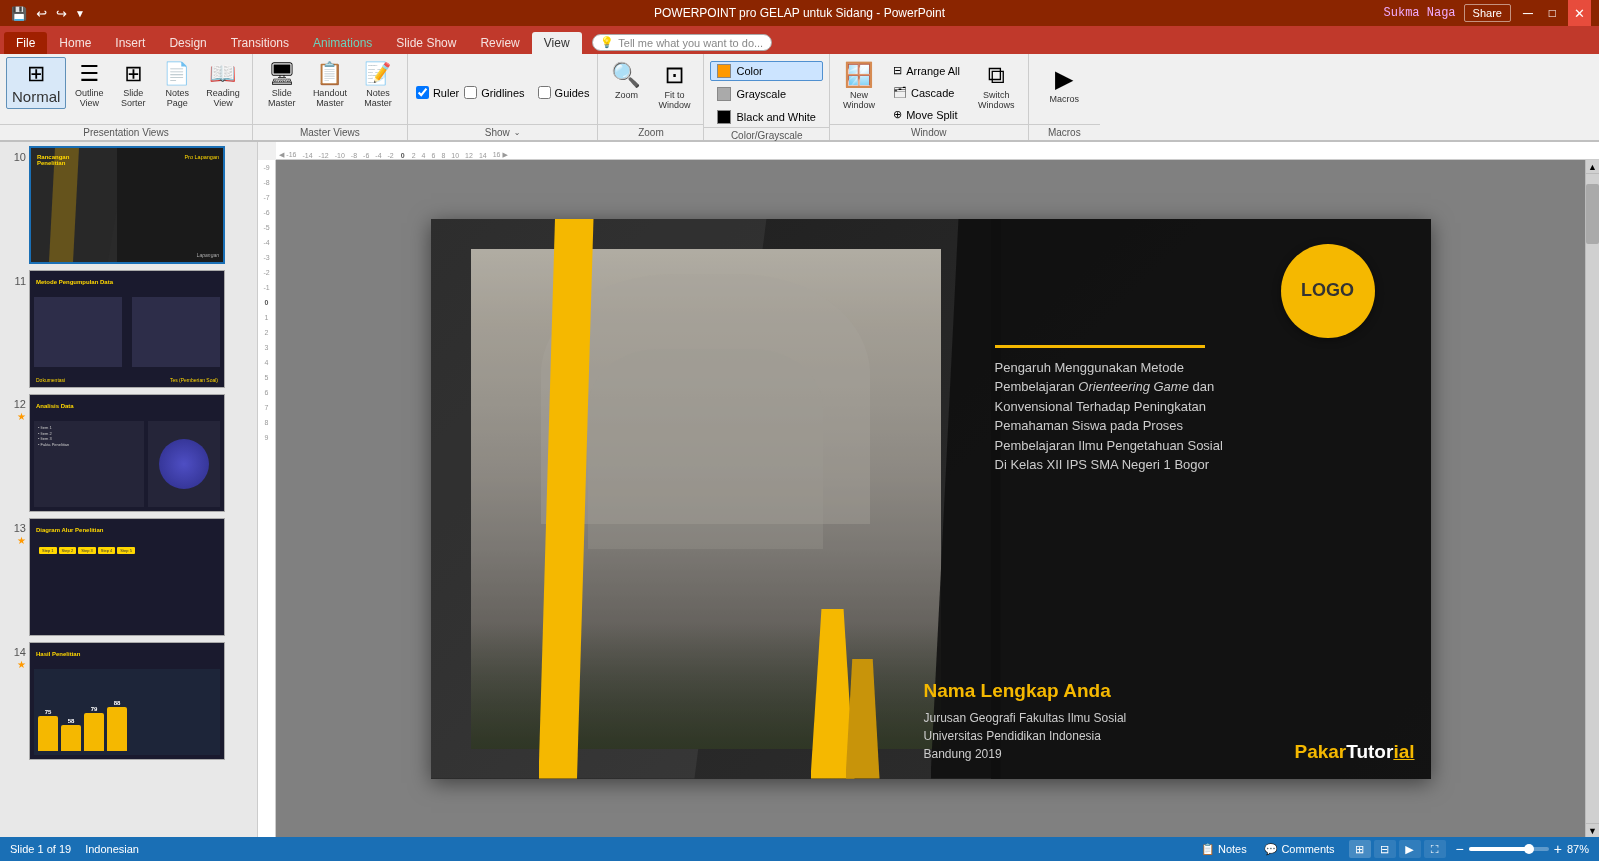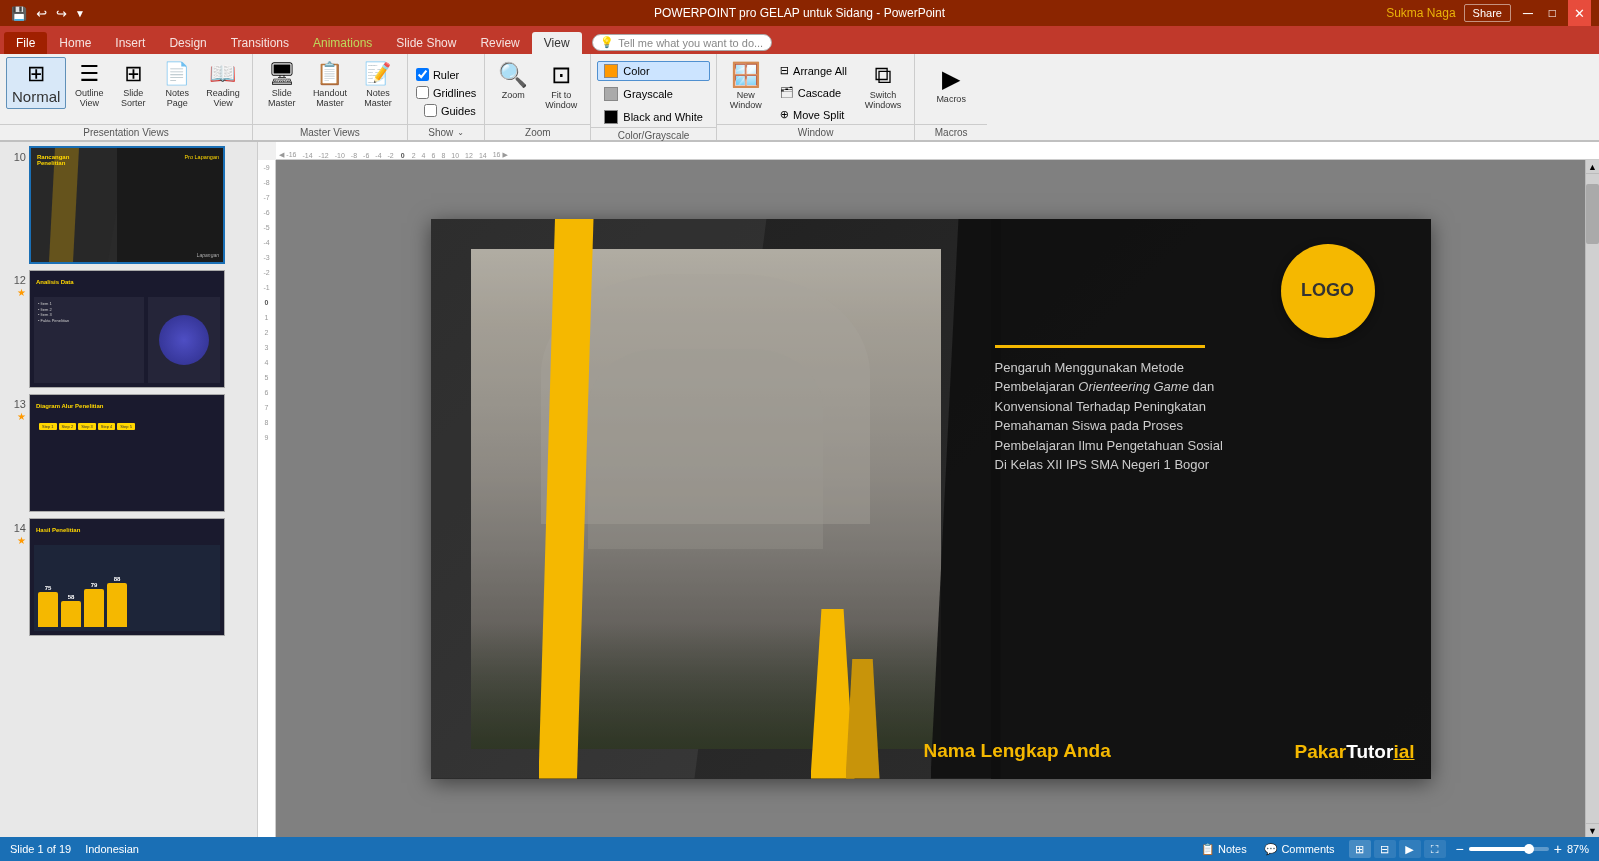--- a/index.html
+++ b/index.html
@@ -13,35 +13,35 @@
   <div style="background:#8b2500; height:26px; display:flex; align-items:center; padding:0 8px; position:relative;">
 
     <div style="display:flex; align-items:center; gap:3px;">
       <button style="background:none;border:none;color:white;cursor:pointer;font-size:13px;padding:1px 3px;">💾</button>
       <button style="background:none;border:none;color:white;cursor:pointer;font-size:13px;padding:1px 3px;">↩</button>
       <button style="background:none;border:none;color:white;cursor:pointer;font-size:13px;padding:1px 3px;">↪</button>
       <button style="background:none;border:none;color:white;cursor:pointer;font-size:10px;padding:1px 2px;">▼</button>
     </div>
     <div style="position:absolute;left:50%;transform:translateX(-50%);color:white;font-size:12px;white-space:nowrap;text-align:right;">POWERPOINT pro GELAP untuk Sidang - PowerPoint</div>
     <div style="margin-left:auto;display:flex;align-items:center;gap:8px;">
-      <span style="color:#eab308;font-size:12px;">Sukma Naga</span>
+      <span style="color:#f0abfc;font-size:12px;font-family:Liberation Mono, monospace;">Sukma Naga</span>
       <button style="background:none;border:1px solid rgba(255,255,255,0.5);color:white;font-size:11px;padding:2px 8px;border-radius:2px;cursor:pointer;">Share</button>
       <button style="background:none;border:none;color:white;cursor:pointer;font-size:14px;padding:0 4px;">─</button>
       <button style="background:none;border:none;color:white;cursor:pointer;font-size:12px;padding:0 4px;">□</button>
       <button style="background:#e74c3c;border:none;color:white;cursor:pointer;font-size:13px;padding:0 6px;height:26px;">✕</button>
     </div>
   </div>
 
   <div style="background:#c0392b; display:flex; align-items:flex-end; height:28px; padding:0 4px;">
     <div style="color:white;padding:4px 12px;font-size:12px;cursor:pointer;background:#a02000;border-radius:3px 3px 0 0;">File</div>
     <div style="color:white;padding:4px 12px;font-size:12px;cursor:pointer;opacity:0.85;">Home</div>
     <div style="color:white;padding:4px 12px;font-size:12px;cursor:pointer;opacity:0.85;">Insert</div>
     <div style="color:white;padding:4px 12px;font-size:12px;cursor:pointer;opacity:0.85;">Design</div>
     <div style="color:white;padding:4px 12px;font-size:12px;cursor:pointer;opacity:0.85;">Transitions</div>
-    <div style="color:#bef264;padding:4px 12px;font-size:12px;cursor:pointer;opacity:0.85;">Animations</div>
+    <div style="color:#5eead4;padding:4px 12px;font-size:12px;cursor:pointer;opacity:0.85;">Animations</div>
     <div style="color:white;padding:4px 12px;font-size:12px;cursor:pointer;opacity:0.85;">Slide Show</div>
     <div style="color:white;padding:4px 12px;font-size:12px;cursor:pointer;opacity:0.85;">Review</div>
     <div style="color:#333;padding:4px 12px;font-size:12px;cursor:pointer;background:#f0f0f0;border-radius:3px 3px 0 0;">View</div>
     <div style="display:inline-flex;align-items:center;gap:4px;background:white;border:1px solid #aaa;border-radius:12px;padding:1px 8px;font-size:11px;color:#888;cursor:pointer;margin-left:10px;margin-bottom:3px;">
       <span>💡</span>
       <span>Tell me what you want to do...</span>
     </div>
   </div>
 
   <div style="background:#f0f0f0;border-bottom:2px solid #c0c0c0;display:flex;align-items:stretch;height:88px;">
@@ -84,21 +84,21 @@
         </div>
         <div style="display:flex;flex-direction:column;align-items:center;padding:3px 5px;cursor:pointer;border:1px solid transparent;border-radius:2px;min-width:46px;">
           <span style="font-size:22px;">📝</span>
           <span style="font-size:9px;color:#333;text-align:center;margin-top:1px;">Notes<br>Master</span>
         </div>
       </div>
       <div style="font-size:10px;color:#555;text-align:center;border-top:1px solid #ccc;margin:0 -6px;padding:2px 0;">Master Views</div>
     </div>
 
     <div style="display:flex;flex-direction:column;padding:3px 8px 0;border-right:1px solid #ccc;">
-      <div style="display:flex;flex-direction:column;gap:5px;flex:1;justify-content:center;padding-top:4px;">
+      <div style="display:flex;gap:5px;flex:1;justify-content:center;padding-top:4px;">
         <label style="display:flex;align-items:center;gap:4px;font-size:11px;cursor:pointer;">
           <input type="checkbox" checked="" style=""> Ruler
         </label>
         <label style="display:flex;align-items:center;gap:4px;font-size:11px;cursor:pointer;">
           <input type="checkbox" style=""> Gridlines
         </label>
         <label style="display:flex;align-items:center;gap:4px;font-size:11px;cursor:pointer;margin-left:8px;">
           <input type="checkbox" style=""> Guides
         </label>
       </div>
@@ -186,20 +186,34 @@
             <div style="position:absolute;left:18px;top:0;width:30px;height:100%;background:#f5b800;clip-path:polygon(20%0,100%0,80%100%,0%100%);"></div>
             <div style="position:absolute;inset:0;background:rgba(40,40,40,0.7);clip-path:polygon(0%0,50%0,40%100%,0%100%);"></div>
             <div style="position:absolute;right:0;top:0;width:55%;height:100%;background:#1a1a1a;"></div>
             <span style="position:absolute;top:6px;left:6px;font-size:6px;color:#ffd700;font-weight:bold;">Rancangan<br>Penelitian</span>
             <span style="position:absolute;top:6px;right:4px;font-size:5.5px;color:#ffd700;">Pro Lapangan</span>
             <span style="position:absolute;bottom:4px;right:4px;font-size:5px;color:#aaa;font-style:italic;">Lapangan</span>
           </div>
         </div>
       </div>
 
+      <div style="display:flex;align-items:flex-start;gap:3px;margin-bottom:6px;cursor:pointer;">
+        <div style="width:22px;text-align:right;padding-top:4px;">
+          <span style="font-size:11px;color:#555;">11</span>
+        </div>
+        <div style="width:196px;height:118px;background:#1a1a2e;border:1px solid #aaa;overflow:hidden;position:relative;">
+          <div style="position:absolute;top:0;left:0;right:0;height:22px;background:#1a1a2e;display:flex;align-items:center;padding:0 6px;">
+            <span style="font-size:6px;color:#ffd700;font-weight:bold;">Metode Pengumpulan Data</span>
+          </div>
+          <div style="position:absolute;left:4px;top:26px;width:88px;height:70px;background:rgba(50,50,80,0.8);"></div>
+          <div style="position:absolute;right:4px;top:26px;width:88px;height:70px;background:rgba(50,50,80,0.8);"></div>
+          <span style="position:absolute;bottom:4px;left:6px;font-size:5px;color:#ffd700;">Dokumentasi</span>
+          <span style="position:absolute;bottom:4px;right:6px;font-size:5px;color:#ffd700;">Tes (Pemberian Soal)</span>
+        </div>
+      </div>
 
       <div style="display:flex;align-items:flex-start;gap:3px;margin-bottom:6px;cursor:pointer;">
         <div style="width:22px;text-align:right;padding-top:4px;display:flex;flex-direction:column;align-items:flex-end;gap:1px;">
           <span style="font-size:11px;color:#555;">12</span>
           <span style="font-size:10px;color:#ff9900;">★</span>
         </div>
         <div style="width:196px;height:118px;background:#1a1a2e;border:1px solid #aaa;overflow:hidden;position:relative;">
           <div style="position:absolute;top:0;left:0;right:0;height:22px;background:#1a1a2e;display:flex;align-items:center;padding:0 6px;">
             <span style="font-size:6px;color:#ffd700;font-weight:bold;">Analisis Data</span>
           </div>
@@ -347,20 +361,25 @@
                 <span>Pembelajaran </span><em>Orienteering Game</em><span> dan</span><br>
                 <span>Konvensional Terhadap Peningkatan</span><br>
                 <span>Pemahaman Siswa pada Proses</span><br>
                 <span>Pembelajaran Ilmu Pengetahuan Sosial</span><br>
                 <span>Di Kelas XII IPS SMA Negeri 1 Bogor</span>
               </div>
             </div>
 
             <div style="position:absolute;bottom:16px;left:465px;right:16px;z-index:10;margin-left:28px;">
               <div style="font-size:19px;font-weight:bold;color:#f5b800;line-height:1.2;">Nama Lengkap Anda</div>
+              <div style="font-size:12px;color:#cccccc;margin-top:6px;line-height:1.5;">
+                <span>Jurusan Geografi  Fakultas Ilmu Sosial</span><br>
+                <span>Universitas Pendidikan Indonesia</span><br>
+                <span>Bandung 2019</span>
+              </div>
             </div>
 
             <div style="position:absolute;bottom:16px;right:16px;z-index:10;font-size:19px;font-weight:bold;font-family:Liberation Sans, sans-serif;text-align:center;">
               <span style="color:#f5b800;">Pakar</span><span style="color:white;">Tutor</span><span style="color:#f5b800;text-decoration:underline;">ial</span>
             </div>
           </div>
         </div>
 
         <div style="width:14px;background:#d0d0d0;border-left:1px solid #bbb;display:flex;flex-direction:column;">
           <div style="height:14px;background:#d0d0d0;display:flex;align-items:center;justify-content:center;font-size:9px;cursor:pointer;border-bottom:1px solid #bbb;">▲</div>

